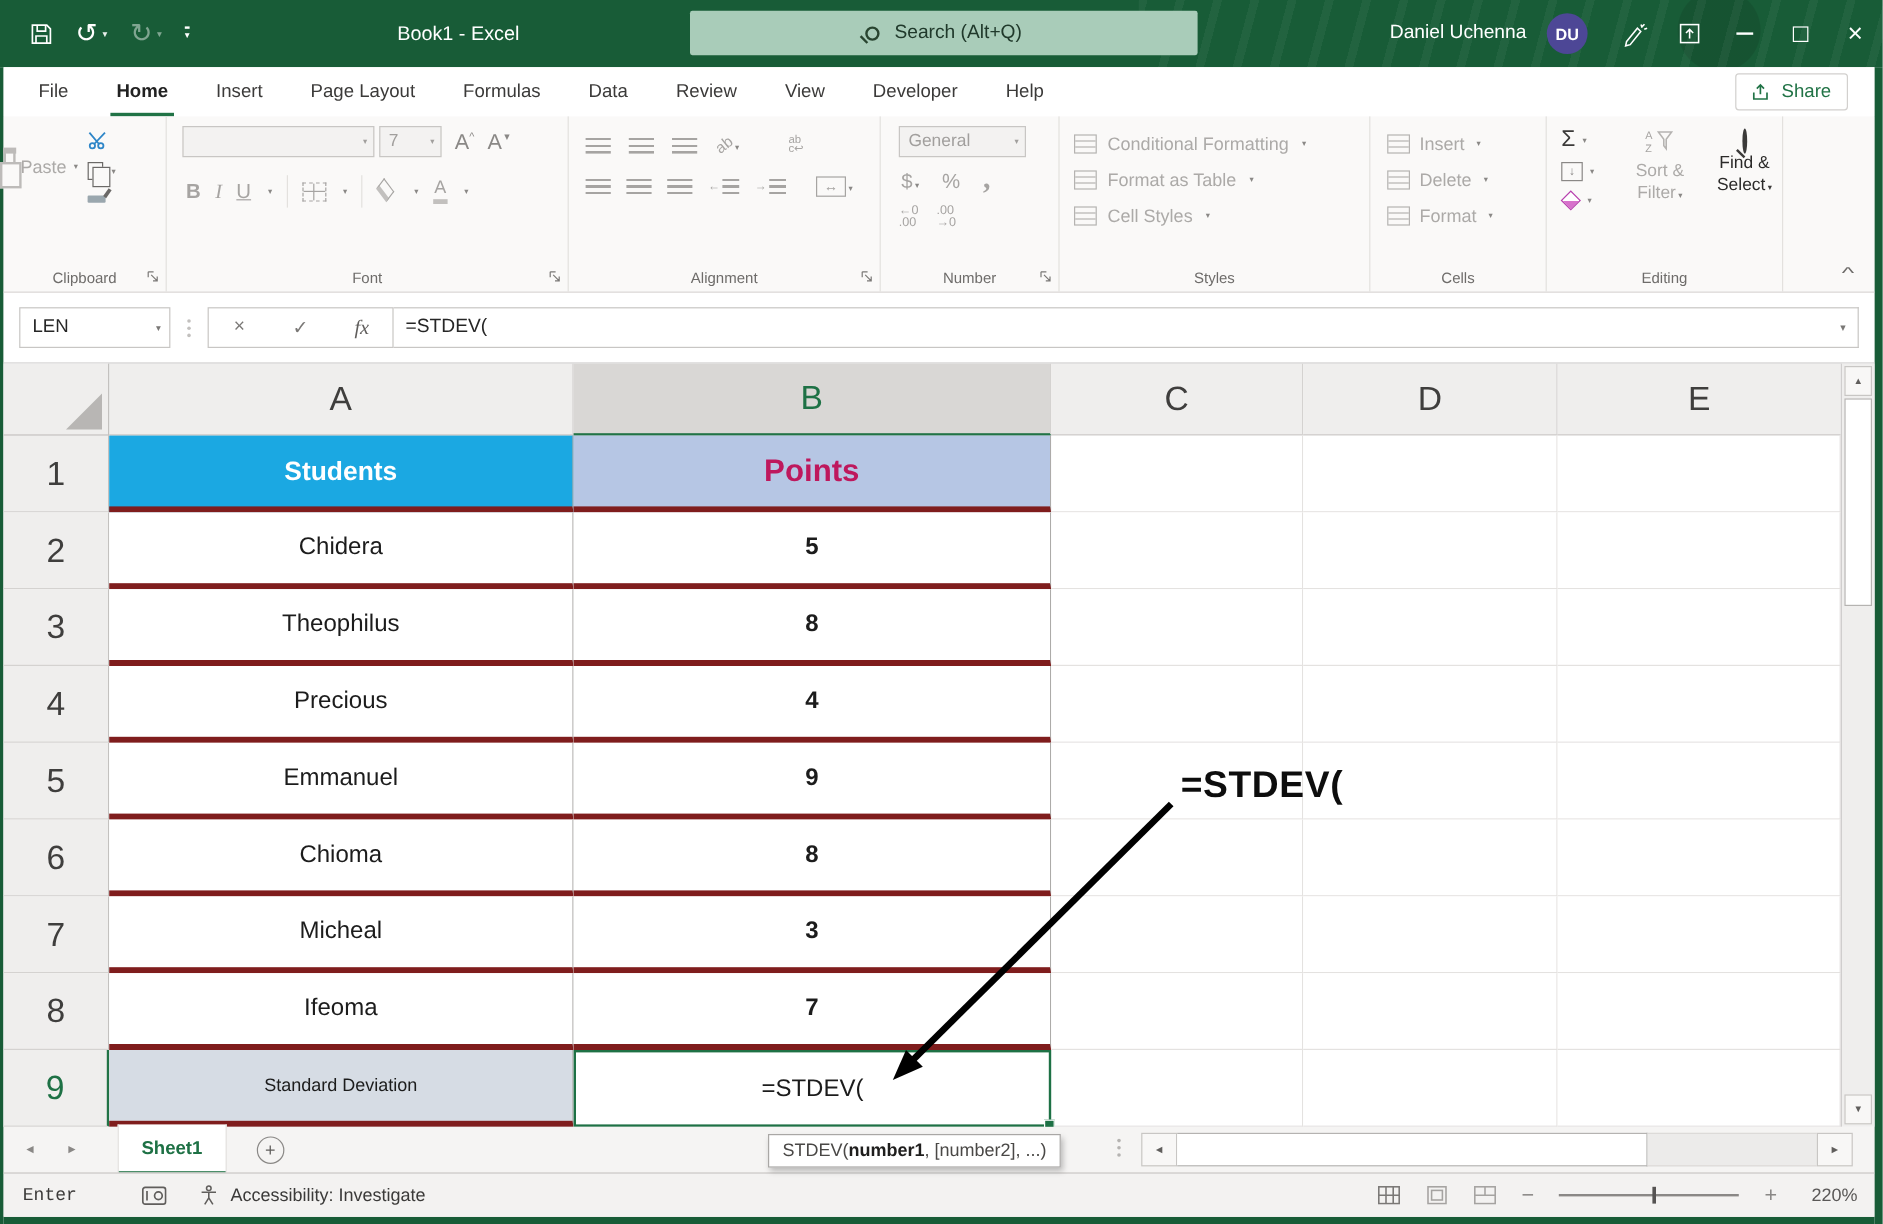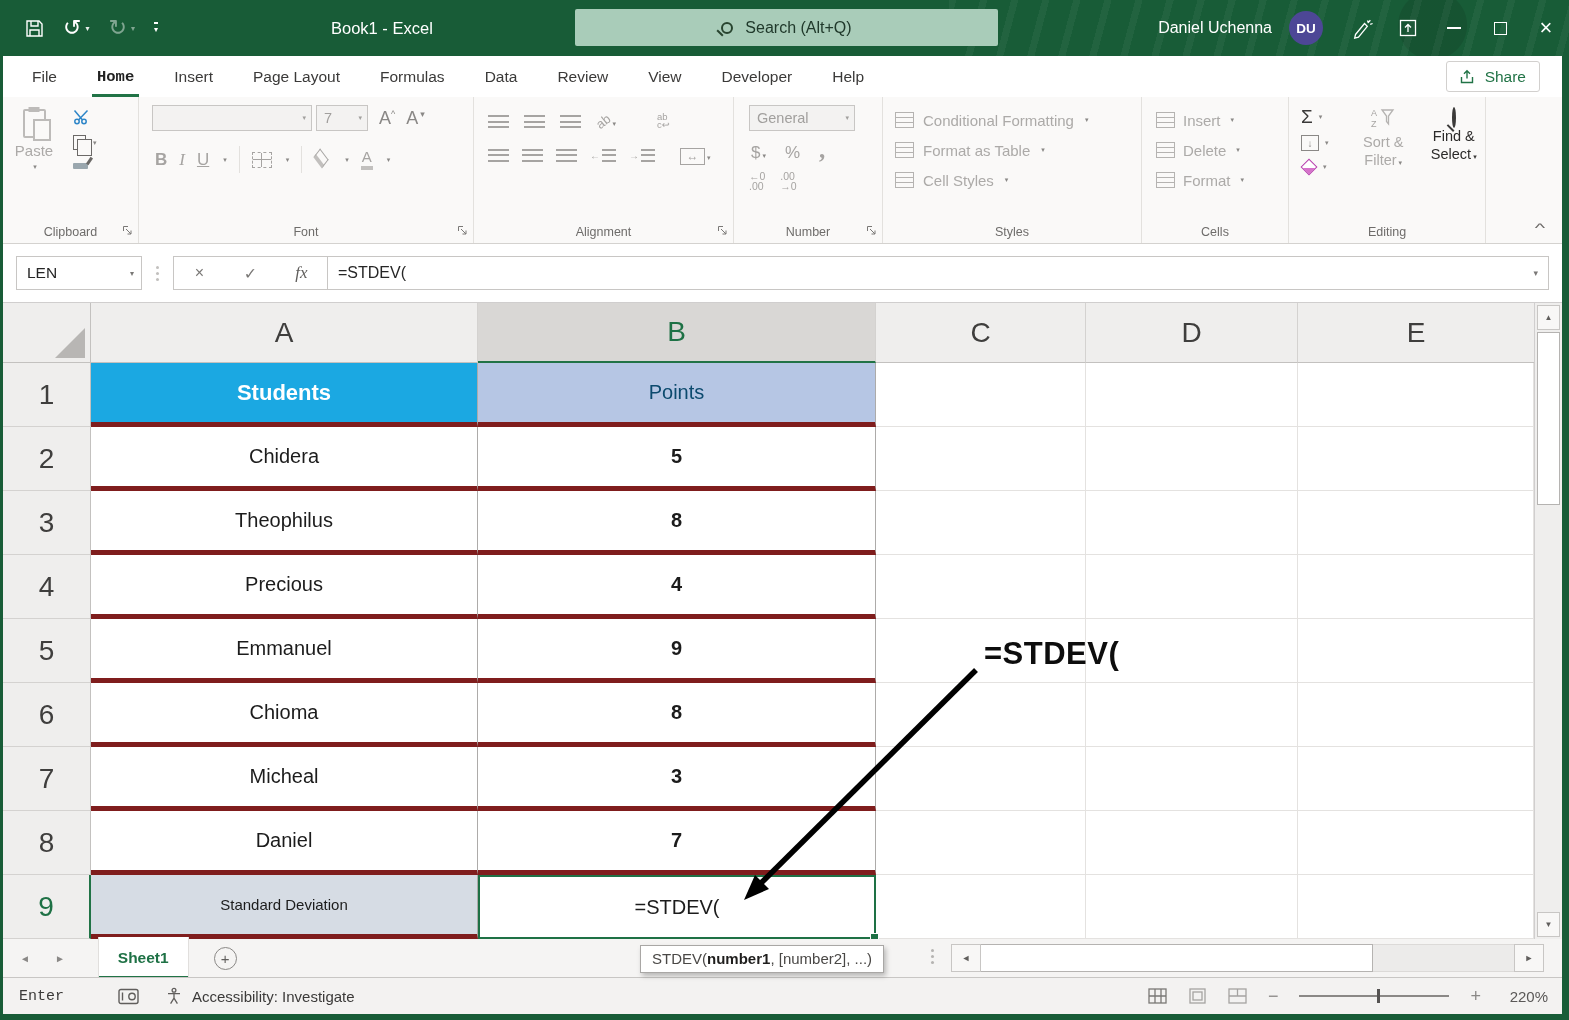--- a/index.html
+++ b/index.html
@@ -28,34 +28,34 @@
 .avatar { width:34px; height:34px; border-radius:50%; background:#4D4796; display:flex; align-items:center; justify-content:center; font-size:13.5px; font-weight:700; margin-right:16px; }
 .tbicon { width:46px; height:56px; display:flex; align-items:center; justify-content:center; }
 .winbtn { width:46px; height:56px; display:flex; align-items:center; justify-content:center; font-size:17px; }
 .minbar { width:14px; height:2px; background:#fff; }
 .maxbox { width:13px; height:13px; border:1.5px solid #fff; }
 
 .below { border-left:3px solid #185C37; border-right:7px solid #185C37; width:1569px; }
 
 .tabrow { height:41px; background:#fff; display:flex; align-items:stretch; padding-left:9px; position:relative; }
 .tab { padding:0 20px; display:flex; align-items:center; font-size:15.5px; color:#3B3A39; position:relative; cursor:pointer; }
-.tab.active { font-weight:700; color:#222;font-family:Liberation Mono, monospace; }
+.tab.active { font-weight:700; color:#222; }
 .tab.active::after { content:""; position:absolute; left:15px; right:15px; bottom:0; height:3px; background:#217346; }
 .sharebtn { position:absolute; right:22px; top:5px; height:31px; display:flex; align-items:center; gap:8px; padding:0 13px;
   border:1px solid #D2D0CE; border-radius:3px; color:#217346; font-size:15.5px; background:#fff; cursor:pointer; }
 
 .ribbon { height:147px; background:#FAF9F8; border-bottom:1px solid #D4D2CF; display:flex; position:relative; }
 .rg { position:relative; border-right:1px solid #E3E1DE; padding-top:8px; }
 .rglabel { position:absolute; bottom:4px; width:100%; text-align:center; font-size:12.5px; color:#6E6C6A; }
 .launch { position:absolute; right:5px; bottom:7px; }
 .gw-clip{width:136px} .gw-font{width:335px} .gw-align{width:260px} .gw-num{width:149px} .gw-styles{width:259px} .gw-cells{width:147px} .gw-edit{width:197px}
 .gray { color:#A6A4A2; }
 .dis { color:#ACAAA8; }
 .clipinner { display:flex; }
-.pastebtn { width:62px; display:flex; flex-direction:column; align-items:center; gap:4px; padding-top:4px; font-size:15px; color:#ACAAA8; }
+.pastebtn { width:62px; display:flex; align-items:center; gap:4px; padding-top:4px; font-size:15px; color:#ACAAA8; }
 .clipicon { width:23px; height:29px; border:2px solid #BDBBB9; border-radius:2px; position:relative; }
 .clipicon::before { content:""; position:absolute; top:-4px; left:50%; transform:translateX(-50%); width:11px; height:5px; background:#BDBBB9; }
 .clipicon::after { content:""; position:absolute; right:-7px; bottom:-5px; width:14px; height:18px; background:#FAF9F8; border:2px solid #BDBBB9; }
 .clipcol { display:flex; flex-direction:column; gap:10px; margin-left:8px; padding-top:4px; }
 .copyrow { display:flex; align-items:center; gap:5px; }
 .copyicon { width:13px; height:15px; border:1.5px solid #6B6967; position:relative; background:#FAF9F8; }
 .copyicon::before { content:""; position:absolute; left:3px; top:3px; width:13px; height:15px; border:1.5px solid #6B6967; background:#FAF9F8; }
 .fpicon { width:15px; height:6px; background:#9AA7AE; border-radius:1px; position:relative; margin-top:3px; }
 .fpicon::after { content:""; position:absolute; right:-3px; top:-6px; width:3px; height:8px; background:#6B6967; transform:rotate(35deg); }
 .fontrow1 { display:flex; align-items:center; padding-left:13px; }
@@ -119,21 +119,21 @@
 .corner::after { content:""; position:absolute; right:5px; bottom:4px; width:0; height:0; border-bottom:30px solid #B8B6B4; border-left:30px solid transparent; }
 .colh { display:flex; align-items:center; justify-content:center; background:#EFEEED; border-right:1px solid #D4D2D0; border-bottom:1px solid #C3C1BF; font-size:28px; color:#3F3E3D; cursor:pointer; }
 .colh.sel { background:#D9D7D5; color:#1E7145; border-bottom:2px solid #217346; }
 .wA{width:387px} .wB{width:398px} .wC{width:210px} .wD{width:212px} .wE{width:236px; border-right:none;}
 .grow { display:flex; height:64px; }
 .rowh { width:88px; background:#EFEEED; border-right:1px solid #C3C1BF; border-bottom:1px solid #D4D2D0; display:flex; align-items:center; justify-content:center; font-size:28px; color:#3F3E3D; cursor:pointer; }
 .rowh.sel { color:#1E7145; border-right:2px solid #217346; }
 .cell { display:flex; align-items:center; justify-content:center; border-right:1px solid #E4E2E0; border-bottom:1px solid #E4E2E0; font-size:20px; color:#1C1C1C; background:#fff; cursor:cell; }
 .tcell { border-right:1px solid #ADABA9; border-bottom:5px solid #7f1d1d; }
 .a1 { background:#1BA8E2; color:#fff; font-weight:700; font-size:22px; }
-.b1 { background:#B6C6E4; color:#0c4a6e; font-weight:400; font-size:20px; }
+.b1 { background:#B6C6E4; color:#be185d; font-weight:700; font-size:26px; }
 .pts { font-weight:700; }
 .a9 { background:#D6DCE4; font-weight:400; font-size:15px;text-align:center; }
 .b9 { position:relative; border:2px solid #1E7145; font-size:20px; }
 .b9::after { content:""; position:absolute; right:-5px; bottom:-5px; width:7px; height:7px; background:#1E7145; border:1px solid #fff; }
 .vscroll { width:28px; border-left:1px solid #D0CECE; background:#EFEEED; position:relative; }
 .vsbtn { position:absolute; left:2px; right:2px; height:25px; background:#F8F7F6; border:1px solid #C8C6C4; display:flex; align-items:center; justify-content:center; font-size:8px; color:#605E5C; cursor:pointer; }
 .vsup { top:2px; } .vsdown { bottom:2px; }
 .vsthumb { position:absolute; left:2px; right:2px; top:29px; height:173px; background:#fff; border:1px solid #B5B3B1; cursor:grab; }
 
 .sheetbar { height:38px; background:#F5F4F3; display:flex; align-items:center; position:relative; }
@@ -501,21 +501,21 @@
       <div class="grow">
         <div class="rowh">7</div>
         <div class="cell wA tcell">Micheal</div>
         <div class="cell wB tcell pts">3</div>
         <div class="cell wC"></div>
           <div class="cell wD"></div>
           <div class="cell wE"></div>
       </div>
       <div class="grow">
         <div class="rowh">8</div>
-        <div class="cell wA tcell">Daniel</div>
+        <div class="cell wA tcell">Ifeoma</div>
         <div class="cell wB tcell pts">7</div>
         <div class="cell wC"></div>
           <div class="cell wD"></div>
           <div class="cell wE"></div>
       </div>
       <div class="grow">
         <div class="rowh sel">9</div>
         <div class="cell wA tcell a9">Standard Deviation</div>
         <div class="cell wB b9">=STDEV(</div>
         <div class="cell wC"></div>

